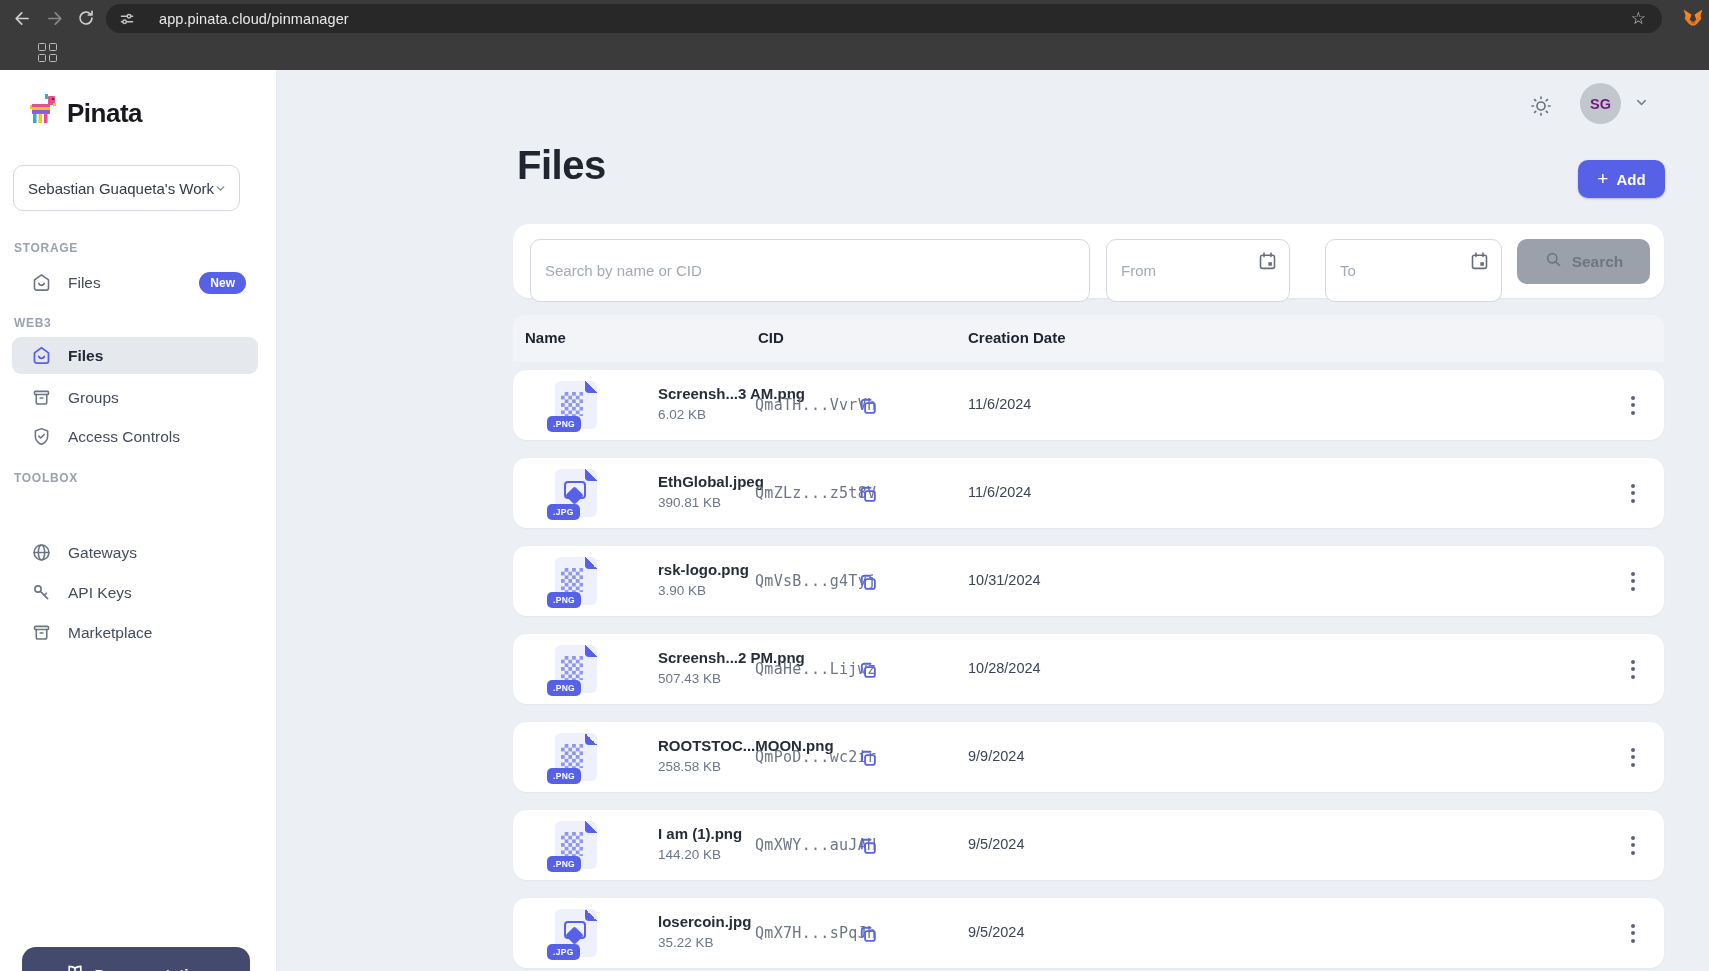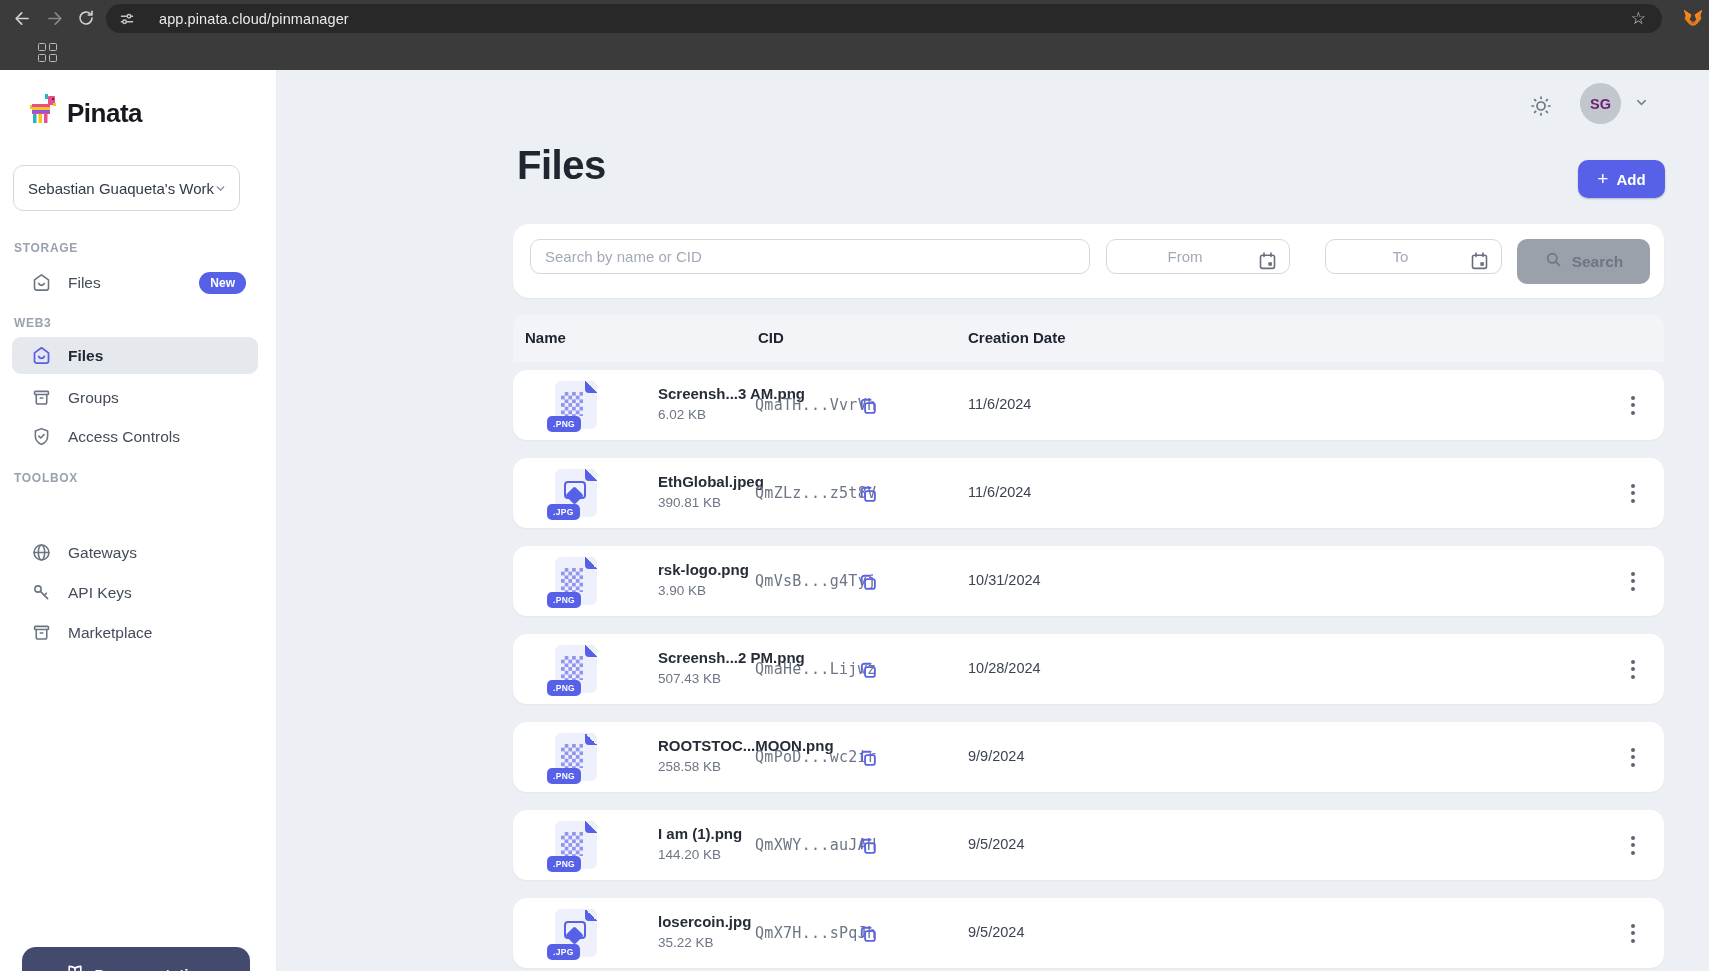--- a/index.html
+++ b/index.html
@@ -38,25 +38,25 @@
   .docbtn { position:absolute; left:22px; top:877px; width:228px; height:56px; background:#444a6d; border-radius:14px; display:flex; align-items:center; justify-content:center; gap:10px; color:#fff; font-size:15.5px; font-weight:bold; }
   .sunbtn { position:absolute; left:1525px; top:90px; width:32px; height:32px; color:#6d7480; display:flex; align-items:center; justify-content:center; }
   .avatar { position:absolute; left:1580px; top:83px; width:41px; height:41px; border-radius:50%; background:#c2c7cd; color:#701a75; font-size:14.5px; font-weight:bold; display:flex; align-items:center; justify-content:center; }
   .avchev { position:absolute; left:1634px; top:95px; color:#7b828d; }
   .page-title { position:absolute; left:517px; top:143px; font-size:40px; font-weight:bold; color:#20252f; letter-spacing:-.5px; }
   .addbtn { position:absolute; left:1578px; top:160px; width:87px; height:38px; background:#5761e7; border-radius:10px; color:#fff; display:flex; align-items:center; justify-content:center; gap:8px; font-size:15px; font-weight:bold; box-shadow:0 1px 2px rgba(20,25,80,.25); }
   .addbtn .plus { font-size:19px; font-weight:normal; margin-top:-1px; }
 
   
   .filtercard { position:absolute; left:513px; top:224px; width:1151px; height:74px; background:#fff; border-radius:16px; box-shadow:0 1px 2px rgba(16,24,40,.05); }
-  .filtercard input { border:1px solid #d3d8e0; border-radius:10px; height:35px; font-size:15px; color:#333b48; padding:0 14px; outline:none; font-family:"Liberation Sans",sans-serif; background:#fff; }
+  .filtercard input { border:1px solid #d3d8e0; border-radius:10px; height:63px; font-size:15px; color:#333b48; padding:0 14px; outline:none; font-family:"Liberation Sans",sans-serif; background:#fff; }
   .filtercard input::placeholder { color:#a2aab5; }
   .f-search { position:absolute; left:17px; top:15px; width:560px; }
   .datewrap { position:absolute; top:15px; height:45px; }
-  .datewrap input { width:100%; padding-right:40px;text-align:center; }
+  .datewrap input { width:100%; padding-right:40px; }
   .d-from { left:593px; width:184px; }
   .d-to { left:812px; width:177px; }
   .datewrap .cal { position:absolute; right:12px; top:11px; color:#666e7a; pointer-events:none; }
   .searchbtn { position:absolute; left:1004px; top:15px; width:133px; height:45px; background:#9aa1ab; border-radius:10px; display:flex; align-items:center; justify-content:center; gap:9px; color:#6e7681; font-size:15.5px; font-weight:bold; }
 
   
   .thead { position:absolute; left:513px; top:315px; width:1151px; height:47px; background:#f2f4f8; border-radius:12px 12px 0 0; }
   .thead .th { position:absolute; top:14px; font-size:15px; font-weight:bold; color:#1d2330; }
   .th-name { left:12px; } .th-cid { left:245px; } .th-date { left:455px; }
 

